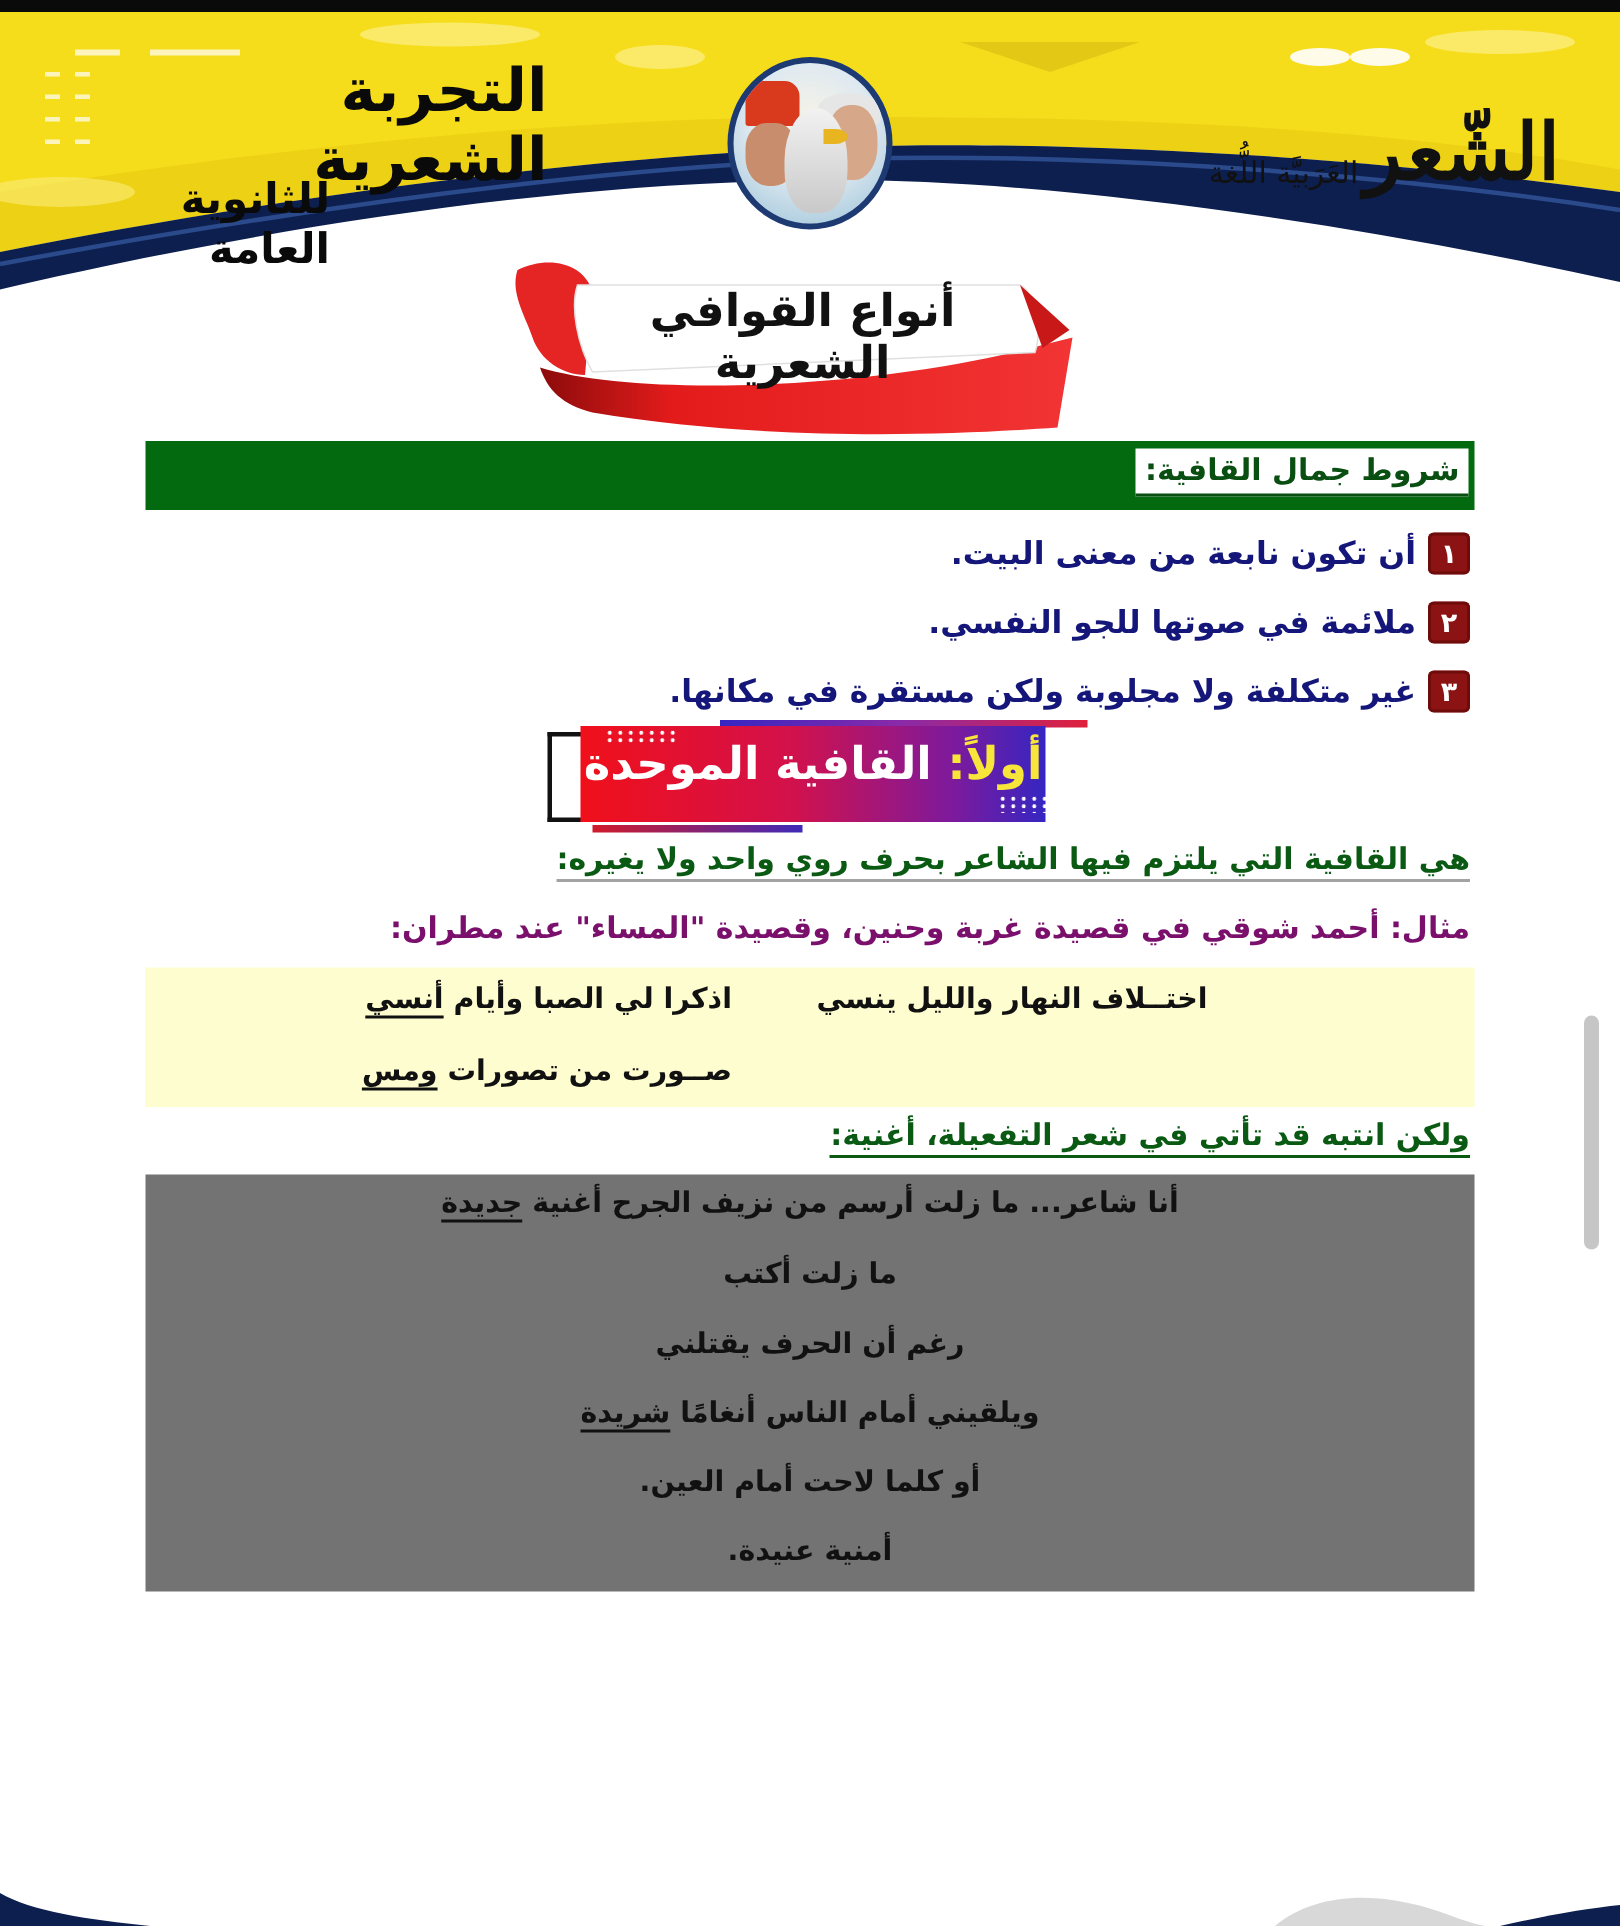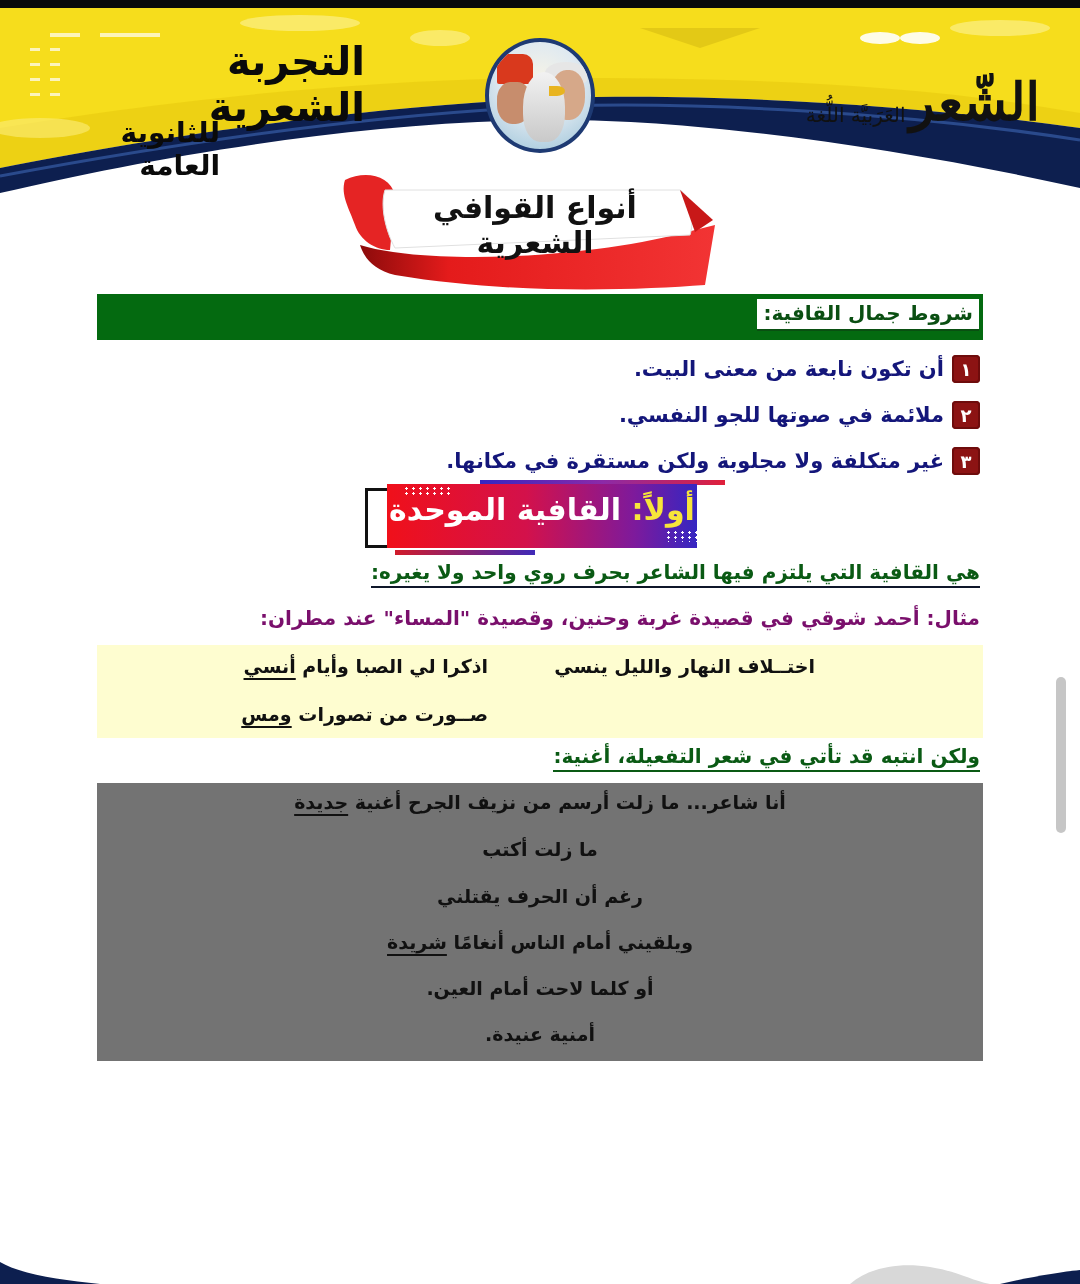--- a/index.html
+++ b/index.html
@@ -44,27 +44,27 @@
     .badge-frame { position: absolute; left: 0; top: 8px; width: 330px; height: 60px; border: 3px solid #111; border-right: none; }
     .badge-body { position: absolute; left: 22px; top: 4px; width: 310px; height: 64px; background: linear-gradient(90deg, #f0101a 0%, #d3114b 45%, #7d1a9c 80%, #3526c2 100%); }
     .badge-stripe-top { position: absolute; left: 115px; top: 0px; width: 245px; height: 5px; background: linear-gradient(90deg,#3526c2,#8b2aa8,#e0203a); }
     .badge-stripe-bottom { position: absolute; left: 30px; top: 70px; width: 140px; height: 5px; background: linear-gradient(90deg,#d11b2a,#3f2ab8); }
     .badge-dots-tl { position: absolute; left: 38px; top: 6px; width: 50px; height: 10px; background-image: radial-gradient(circle, #fff 1.2px, transparent 1.4px); background-size: 7px 5px; }
     .badge-dots-br { position: absolute; left: 300px; top: 50px; width: 48px; height: 12px; background-image: radial-gradient(circle, #fff 1.2px, transparent 1.4px); background-size: 7px 5px; }
     .badge-text { position: absolute; left: 22px; top: 12px; width: 310px; text-align: center; font-size: 30px; font-weight: bold; color: #fff; direction: rtl; }
     .badge-text .accent { color: #f7e53a; }
 
     
-    .definition { position: absolute; right: 100px; top: 560px; font-size: 20px; font-weight: bold; color: #0a5a14; direction: rtl; border-bottom: 2px solid #0f172a; padding-bottom: 2px; }
+    .definition { position: absolute; right: 100px; top: 560px; font-size: 20px; font-weight: bold; color: #0a5a14; direction: rtl; border-bottom: 2px solid #a3a3a3; padding-bottom: 2px; }
     .example-intro { position: absolute; right: 100px; top: 606px; font-size: 20px; font-weight: bold; color: #7a0f6c; direction: rtl; }
 
     
     .poem-box-1 { position: absolute; left: 97px; top: 645px; width: 886px; height: 93px; background: #fefdd0; }
     .verse-row { position: absolute; width: 886px; height: 44px; direction: rtl; font-size: 19px; font-weight: bold; color: #111; }
-    .verse-row .first { position: absolute; right: 168px; top: 8px; }
+    .verse-row .first { position: absolute; right: 178px; top: 8px; }
     .verse-row .second { position: absolute; right: 495px; top: 8px; }
     .u { text-decoration: underline; text-underline-offset: 5px; text-decoration-thickness: 2px; }
 
     .note { position: absolute; right: 100px; top: 744px; font-size: 20px; font-weight: bold; color: #0a5a14; direction: rtl; border-bottom: 2px solid #0a5a14; padding-bottom: 2px; }
 
     
     .poem-box-2 { position: absolute; left: 97px; top: 783px; width: 886px; height: 278px; background: #737373; }
     .free-line { position: absolute; left: 0; width: 886px; text-align: center; font-size: 19px; font-weight: bold; color: #111; direction: rtl; }
 
     

